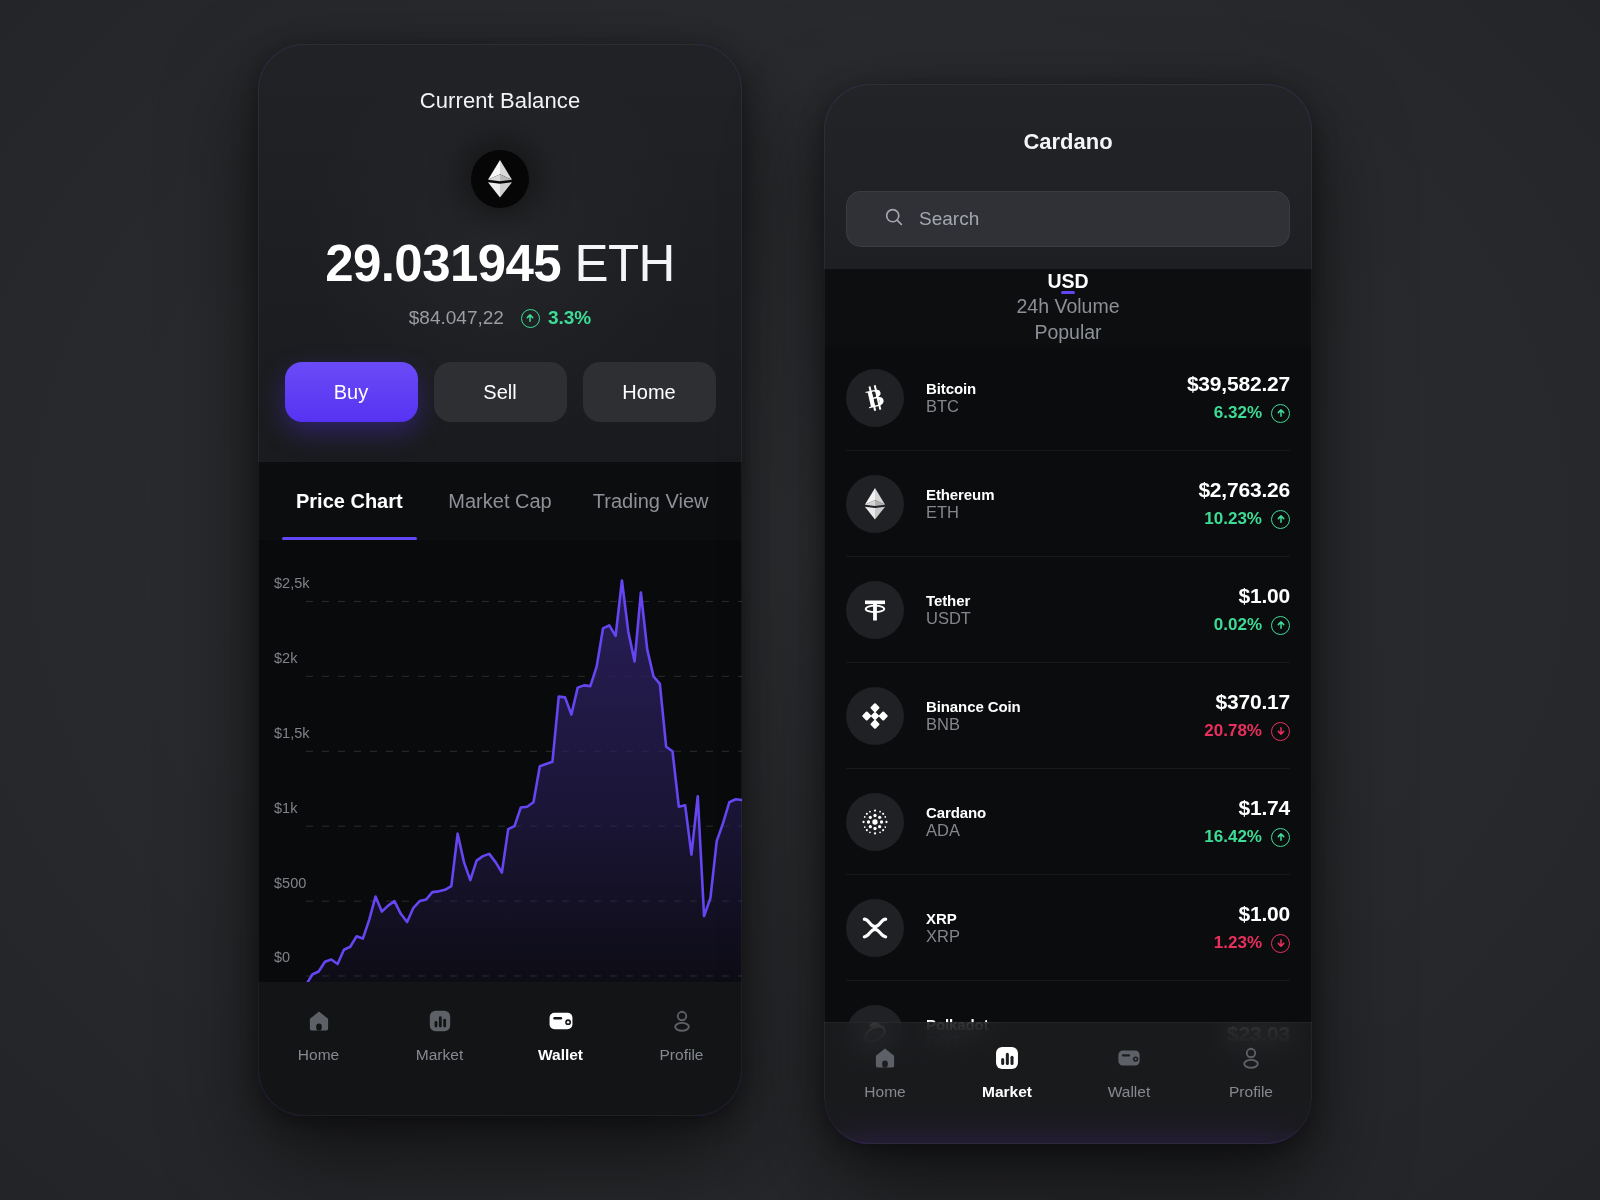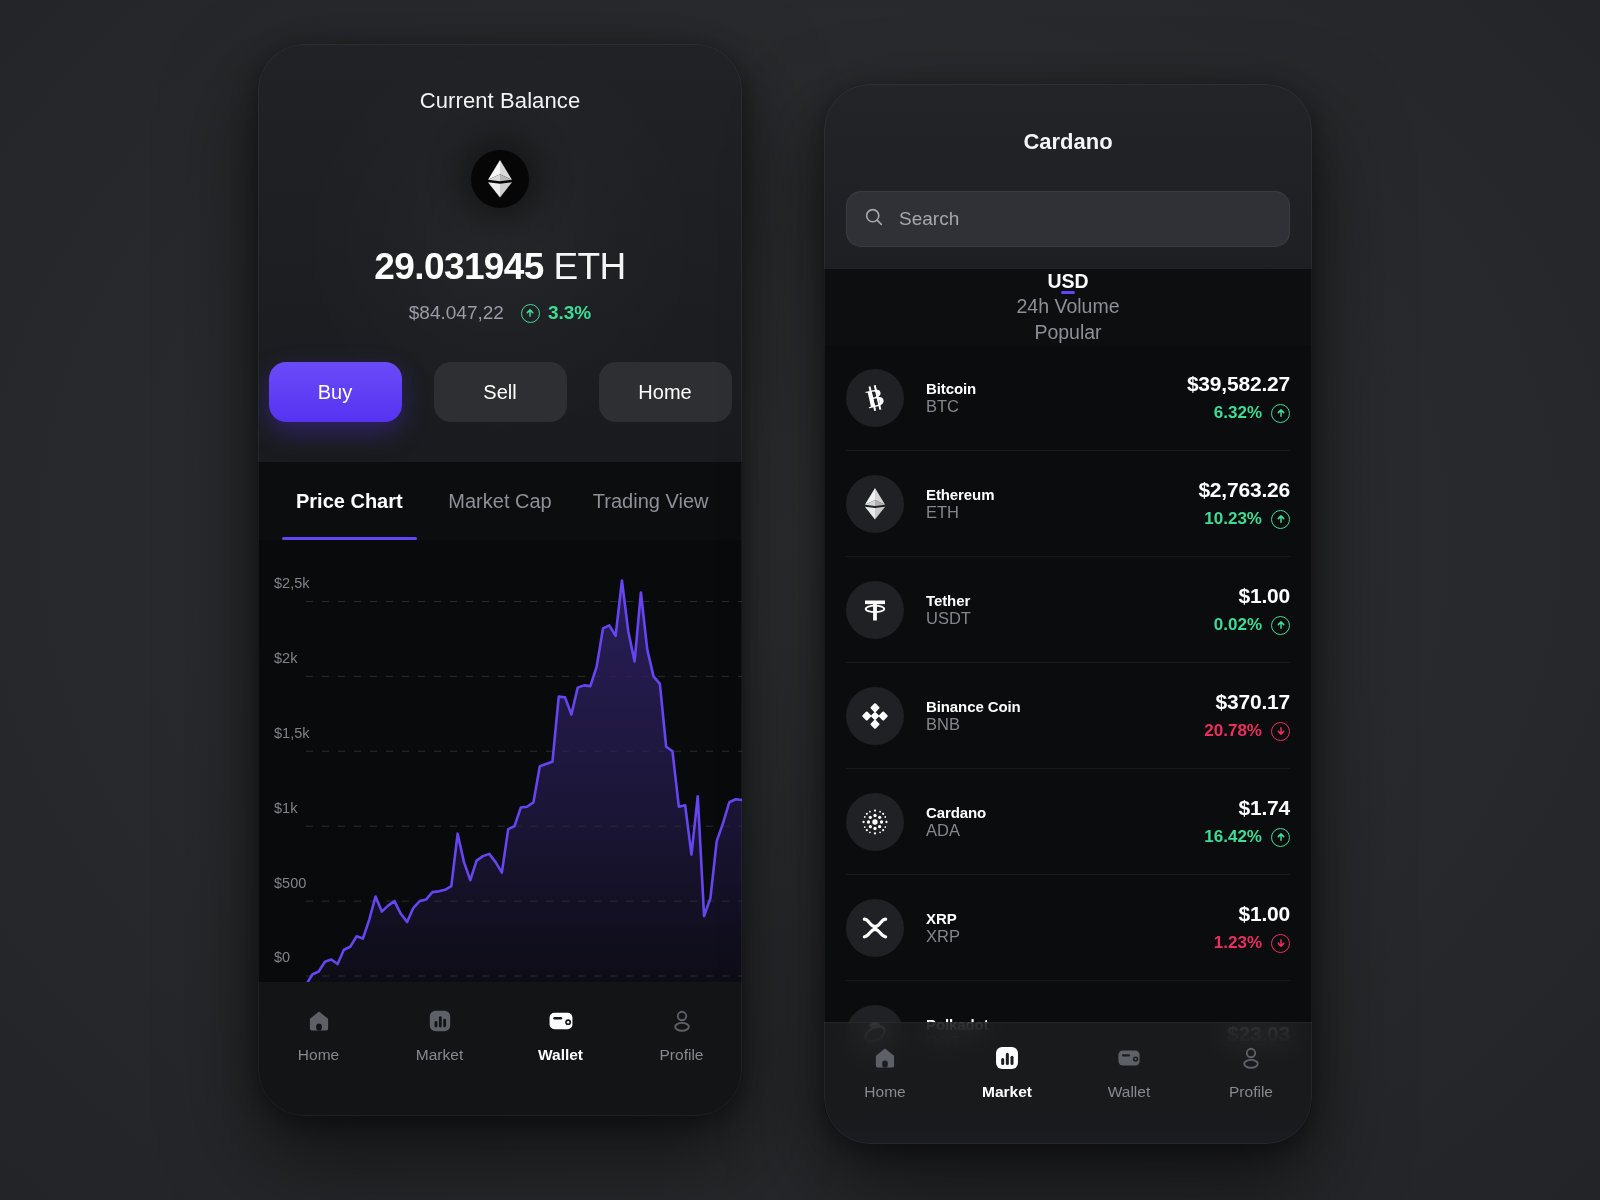--- a/index.html
+++ b/index.html
@@ -14,21 +14,21 @@
     background: radial-gradient(ellipse at 50% 45%, #313235 0%, #2a2b2e 45%, #232427 100%);
     font-family: "Liberation Sans", sans-serif;
     position: relative;
   }
 
   
   .phone {
     position: absolute;
     border-radius: 46px;
     overflow: hidden;
-    background: #0f172a;
+    background: #4c1d95;
   }
 
   .phone::after {
     content: "";
     position: absolute;
     inset: 0;
     border-radius: 46px;
     border: 1px solid rgba(255,255,255,0.055);
     pointer-events: none;
     z-index: 60;
@@ -75,22 +75,22 @@
     height: 58px;
     border-radius: 50%;
     background: #060607;
     display: flex;
     align-items: center;
     justify-content: center;
     box-shadow: 0 0 34px 10px rgba(0,0,0,0.42);
   }
 
   .balance-amount {
-    margin-top: 38px;
-    font-size: 37px;
+    margin-top: 26px;
+    font-size: 51px;
     color: #ffffff;
     font-weight: 700;
     letter-spacing: -0.6px;
     white-space: nowrap;
   }
   .balance-amount .unit { font-weight: 300; color: #f4f5f7; }
 
   .balance-sub {
     margin-top: 14px;
     display: flex;
@@ -111,21 +111,21 @@
   }
   .arrow-circle svg { display:block; }
 
   
   .action-row {
     position: absolute;
     left: 0; right: 0;
     bottom: 40px;
     display: flex;
     justify-content: center;
-    gap: 32px;
+    gap: 16px;
   }
   .action-btn {
     width: 133px; height: 60px;
     border-radius: 17px;
     display: flex; align-items: center; justify-content: center;
     font-size: 20px; color: #ffffff;
     background: #2e2f33;
     border: none;
     font-family: inherit;
     cursor: pointer;
@@ -228,21 +228,21 @@
   }
   .search-box {
     margin-top: 36px;
     height: 56px;
     border-radius: 15px;
     background: #303136;
     border: 1px solid rgba(255,255,255,0.055);
     display: flex;
     align-items: center;
     gap: 14px;
-    padding: 0 16px;
+    padding: 0 36px;
     cursor: text;
   }
   .search-placeholder { font-size: 19px; color: #a4a7ad; }
 
   .asset-tabs {
     display: flex;
     background: #0d0e10;
     height: 76px;
     align-items: center;
     padding: 0 12px;

